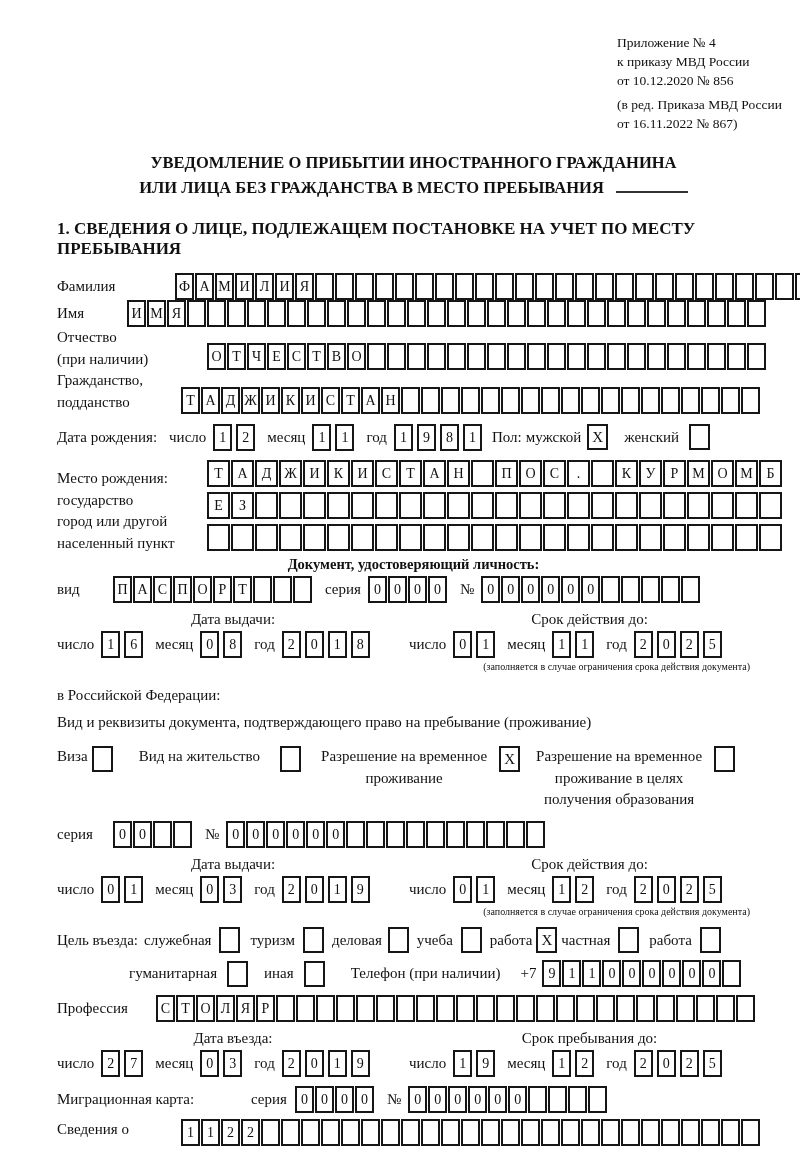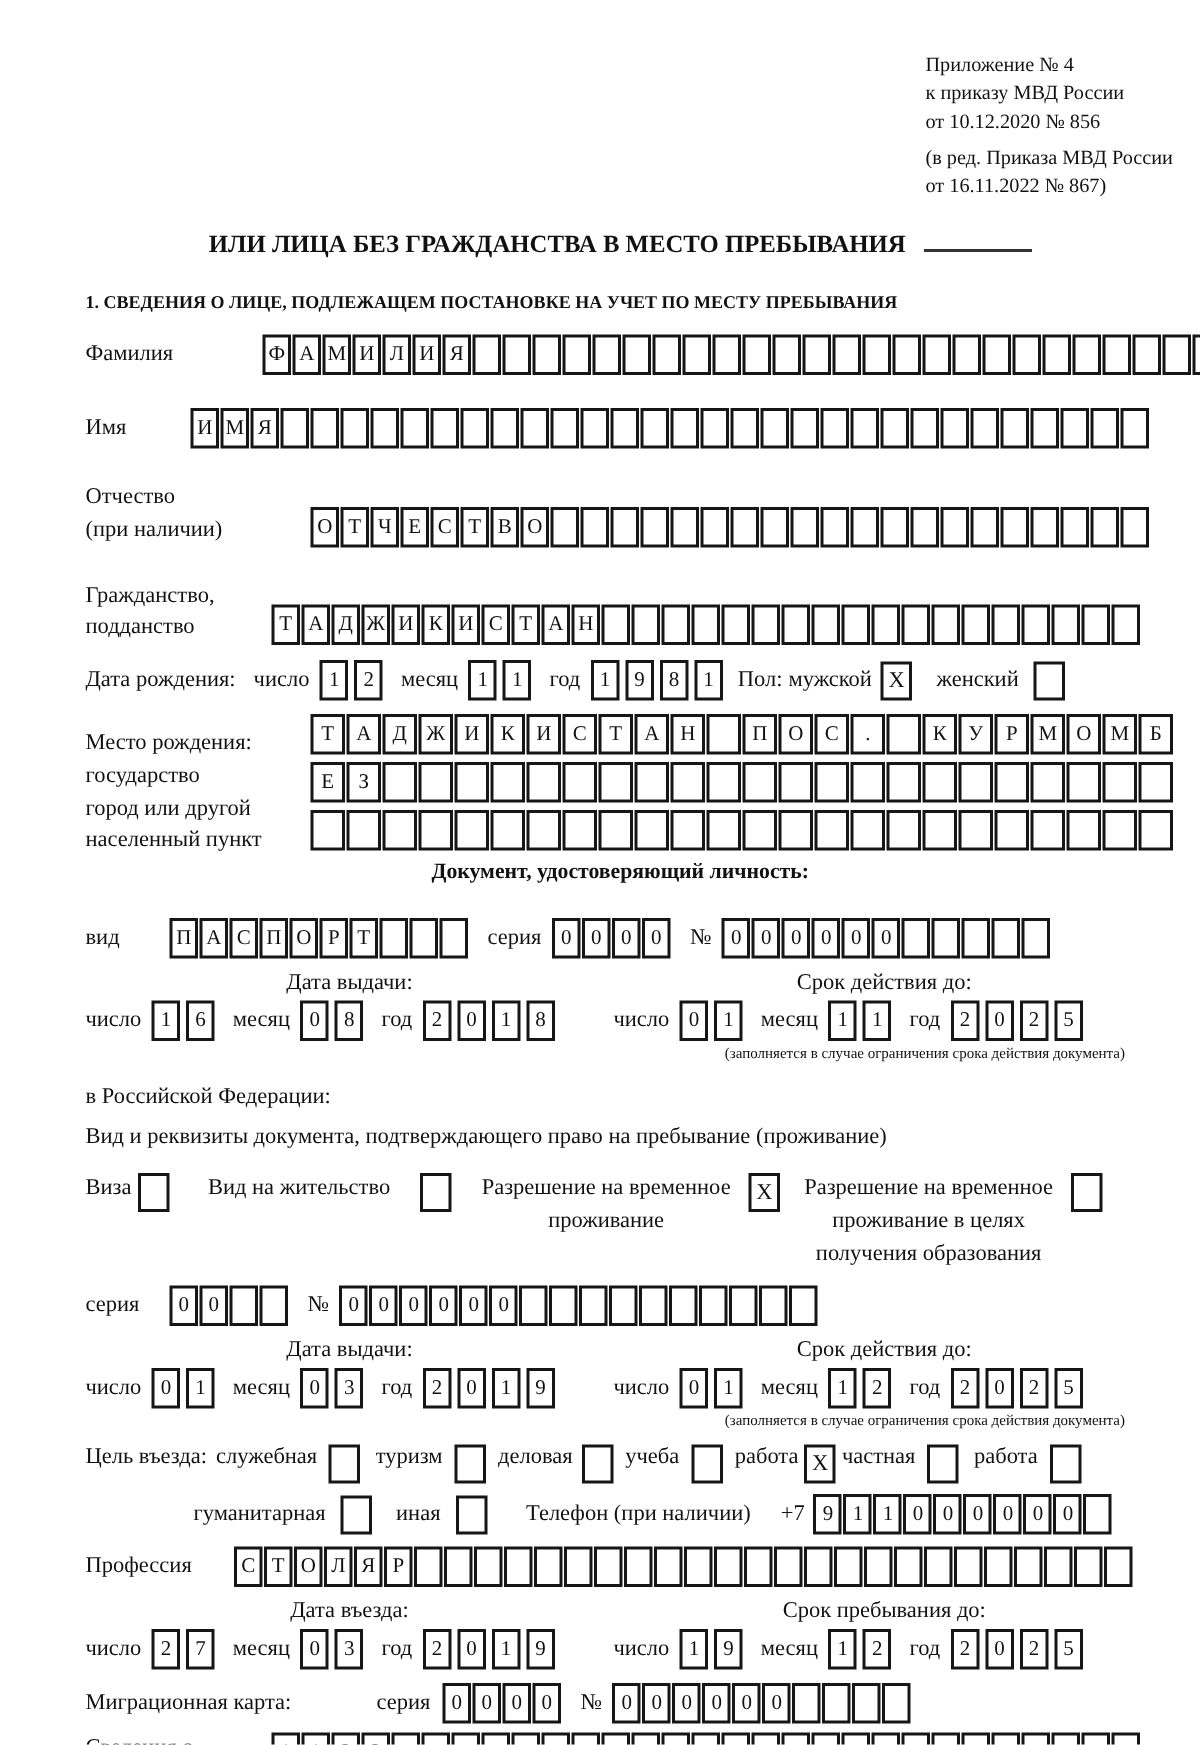--- a/index.html
+++ b/index.html
@@ -8,24 +8,24 @@
   .page {box-sizing:border-box; width:800px; height:1163px; padding:34px 30px 0 57px; position:relative;}
 
   
   .appendix {margin-left:560px; width:200px; font-size:13.5px; line-height:1.4;}
   .appendix .rev {margin-top:5px;}
   .forma {text-align:right; padding-right:8px; font-weight:bold; font-size:15px; margin-top:12px; letter-spacing:.5px;}
 
   
   .title {text-align:center; font-weight:bold; font-size:16.5px; line-height:1.5; margin-top:18px;}
   .blank-line {display:inline-block; width:72px; height:14px; border-bottom:2.5px solid #333; margin-left:12px;}
-  .sec-heading {font-weight:bold; font-size:12px; margin-top:18px;}
+  .sec-heading {font-weight:bold; font-size:17px; margin-top:18px;}
 
   
-  .frow {display:flex; align-items:center; margin-top:22px;}
+  .frow {display:flex; align-items:center; margin-top:0;}
   .frow.top {align-items:flex-end;}
   .flabel {flex:none; line-height:1.45;}
   .w70 {width:70px;} .w124 {width:124px;} .w150 {width:150px;} .w99 {width:99px;} .w56 {width:56px;} .w194 {width:194px;}
 
   
   .cells {display:inline-flex; flex-wrap:nowrap; align-items:center;}
   .cell {display:inline-block; box-sizing:content-box; width:15px; height:23px; border:2px solid #161616;
          margin-right:1px; text-align:center; font-size:14px; line-height:23px; background:#fff;}
   .cells-wide .cell {width:19px;}
   .cells-date .cell {margin-right:4px;}
@@ -48,40 +48,41 @@
   .dc-right {flex:1;}
   .dc-label {text-align:center; margin-bottom:3px;}
   .dline {display:flex; align-items:center;}
   .restrict-note {font-size:10px; text-align:right; padding-right:20px; margin-top:3px;}
 
   .para {margin-top:10px; line-height:1.8;}
 
   .permit-opts {display:flex; align-items:flex-start; margin-top:10px; line-height:1.45;}
   .opt-center {text-align:center;}
 
-  .purpose-line {display:flex; align-items:flex-start; margin-top:10px;}
+  .purpose-line {display:flex; align-items:center; margin-top:10px;}
   .purpose-line2 {display:flex; align-items:center; margin-top:7px; margin-left:72px;}
 
   .rep-block {display:flex; align-items:flex-start; margin-top:6px;}
   .rep-labels {width:124px; flex:none; line-height:1.45;}
 </style>
 </head>
 <body>
 
 <div class="page">
 
   <div class="appendix">
     <div>Приложение № 4</div>
     <div>к приказу МВД России</div>
     <div>от 10.12.2020 № 856</div>
     <div class="rev">(в ред. Приказа МВД России</div>
     <div>от 16.11.2022 № 867)</div>
   </div>
 
   <div class="title">
+    <div>УВЕДОМЛЕНИЕ О ПРИБЫТИИ ИНОСТРАННОГО ГРАЖДАНИНА</div>
     <div>
       <span>ИЛИ ЛИЦА БЕЗ ГРАЖДАНСТВА В МЕСТО ПРЕБЫВАНИЯ</span><span class="blank-line"></span>
     </div>
   </div>
 
   <div class="sec-heading">1. СВЕДЕНИЯ О ЛИЦЕ, ПОДЛЕЖАЩЕМ ПОСТАНОВКЕ НА УЧЕТ ПО МЕСТУ ПРЕБЫВАНИЯ</div>
 
   <div class="frow" style="margin-top:14px;gap:48px;">
     <div class="flabel w70">Фамилия</div>
     <div class="cells">

